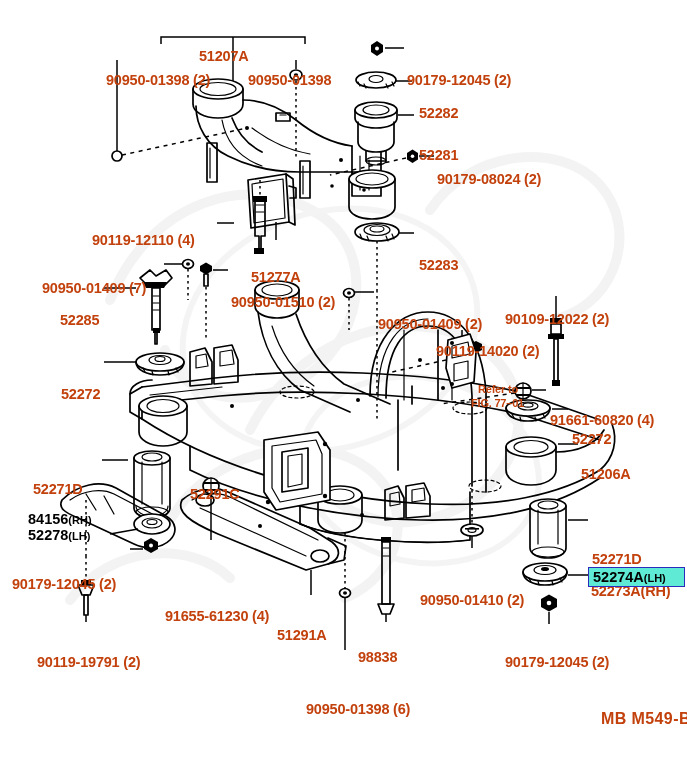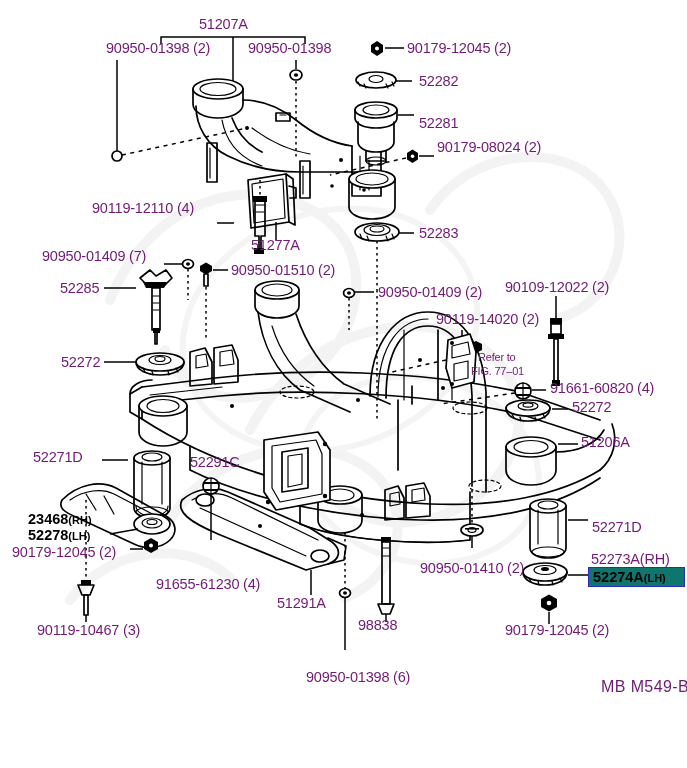--- a/index.html
+++ b/index.html
@@ -22,37 +22,38 @@
     opacity:.085;
     pointer-events:none;
   }
   
   #artwork{
     position:absolute;left:0;top:0;width:687px;height:768px;
   }
   
   .lbl{
     position:absolute;
-    font-weight:normal;
-    color:#701a75;
+    font-weight:bold;
+    color:#c2410c;
     white-space:nowrap;
     letter-spacing:-0.2px;
     line-height:1.02;
+    margin-top:32px;
   }
   .lbl.p{ font-size:14.5px; }      
   .lbl.refer{ font-size:11px; line-height:1.06; }
   .lbl.code{ font-size:16px; letter-spacing:0.4px;}
   
   .stack{ position:absolute; font-weight:bold; line-height:1.12;}
   .stack .row{ font-size:14.5px; white-space:nowrap;}
   .stack .row .sfx{ font-size:11px; }
   
   .hl{
     position:absolute;
-    background:#0f766e;
+    background:#5eead4;
     border:1.5px solid #2b2bbd;
     box-sizing:border-box;
   }
   .hl .row{
     position:relative;
     z-index:2;
     font-size:14.5px;
     font-weight:bold;
     color:#000;
     white-space:nowrap;
@@ -509,31 +510,31 @@
   <div class="lbl p" style="left:550px; top:381px;">91661-60820 (4)</div>
   <div class="lbl p" style="left:572px; top:400px;">52272</div>
   <div class="lbl p" style="left:581px; top:435px;">51206A</div>
 
   <div class="lbl p" style="left:33px;  top:450px;">52271D</div>
   <div class="lbl p" style="left:190px; top:455px;">52291C</div>
   <div class="lbl p" style="left:592px; top:520px;">52271D</div>
 
   <div class="stack" style="left:28px; top:511px;">
     <div class="row">
-      <span>23468</span><span class="sfx">(RH)</span>
+      <span>84156</span><span class="sfx">(RH)</span>
     </div>
     <div class="row">
       <span>52278</span><span class="sfx">(LH)</span>
     </div>
   </div>
 
   <div class="lbl p" style="left:12px;  top:545px;">90179-12045 (2)</div>
-  <div class="lbl p" style="left:156px; top:577px;">91655-61230 (4)</div>
+  <div class="lbl p" style="left:165px; top:577px;">91655-61230 (4)</div>
   <div class="lbl p" style="left:277px; top:596px;">51291A</div>
-  <div class="lbl p" style="left:37px;  top:623px;">90119-10467 (3)</div>
+  <div class="lbl p" style="left:37px;  top:623px;">90119-19791 (2)</div>
   <div class="lbl p" style="left:358px; top:618px;">98838</div>
   <div class="lbl p" style="left:306px; top:670px;">90950-01398 (6)</div>
   <div class="lbl p" style="left:420px; top:561px;">90950-01410 (2)</div>
   <div class="lbl p" style="left:505px; top:623px;">90179-12045 (2)</div>
 
   <div class="lbl p" style="left:591px; top:552px;">
     <span>52273A</span><span class="sm">(RH)</span>
   </div>
 
   <div class="hl" style="left:588px; top:567px; width:97px; height:20px;">

